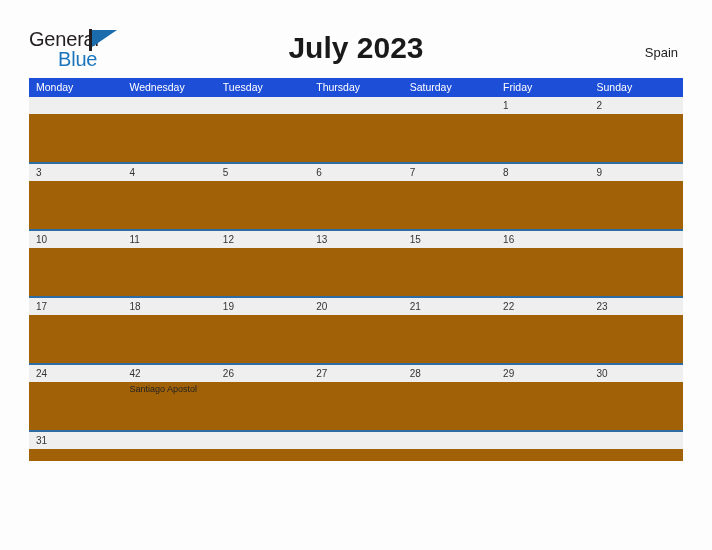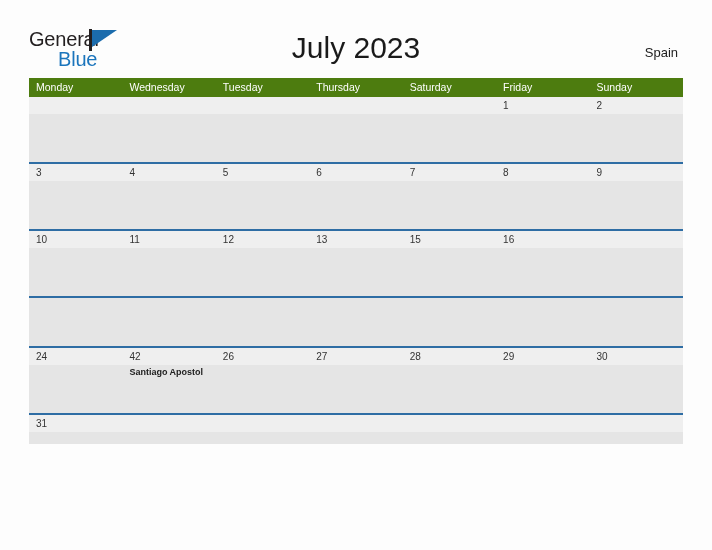--- a/index.html
+++ b/index.html
@@ -84,21 +84,21 @@
 
   .cal-title {
     position: absolute;
     left: 0;
     top: 30px;
     width: 712px;
     text-align: center;
     font-size: 30px;
     line-height: 36px;
     color: #1a1a1a;
-    font-weight: normal;
+    font-weight: bold;
     margin: 0;
   }
 
   .cal-country {
     position: absolute;
     right: 34px;
     top: 45px;
     font-size: 13px;
     line-height: 16px;
     color: #222222;
@@ -110,21 +110,21 @@
     position: absolute;
     left: 29px;
     top: 78px;
     width: 654px;
   }
 
   .weekday-row {
     display: flex;
     width: 654px;
     height: 19px;
-    background: #4d7c0f;
+    background: #1d4ed8;
   }
   .weekday-cell {
     width: 93.43px;
     height: 19px;
     box-sizing: border-box;
     padding-left: 7px;
     color: #ffffff;
     font-size: 10.5px;
     line-height: 19px;
     white-space: nowrap;
@@ -155,22 +155,21 @@
     line-height: 17px;
     color: #333333;
     white-space: nowrap;
     overflow: hidden;
   }
 
   .event-band {
     display: flex;
     width: 654px;
     height: 48px;
-    background: #e5e5e5;
-    font-weight: bold;
+    background: #a16207;
   }
   .event-cell {
     width: 93.43px;
     height: 48px;
     box-sizing: border-box;
     padding-left: 7px;
     padding-top: 1px;
     font-size: 9px;
     line-height: 12px;
     color: #222222;
@@ -270,20 +269,29 @@
             <div class="event-cell"></div>
             <div class="event-cell"></div>
             <div class="event-cell"></div>
             <div class="event-cell"></div>
             <div class="event-cell"></div>
             <div class="event-cell"></div>
             <div class="event-cell"></div>
           </div>
         </div>
         <div class="week-row">
+          <div class="daynum-band">
+            <div class="daynum-cell">17</div>
+            <div class="daynum-cell">18</div>
+            <div class="daynum-cell">19</div>
+            <div class="daynum-cell">20</div>
+            <div class="daynum-cell">21</div>
+            <div class="daynum-cell">22</div>
+            <div class="daynum-cell">23</div>
+          </div>
           <div class="event-band">
             <div class="event-cell"></div>
             <div class="event-cell"></div>
             <div class="event-cell"></div>
             <div class="event-cell"></div>
             <div class="event-cell"></div>
             <div class="event-cell"></div>
             <div class="event-cell"></div>
           </div>
         </div>

